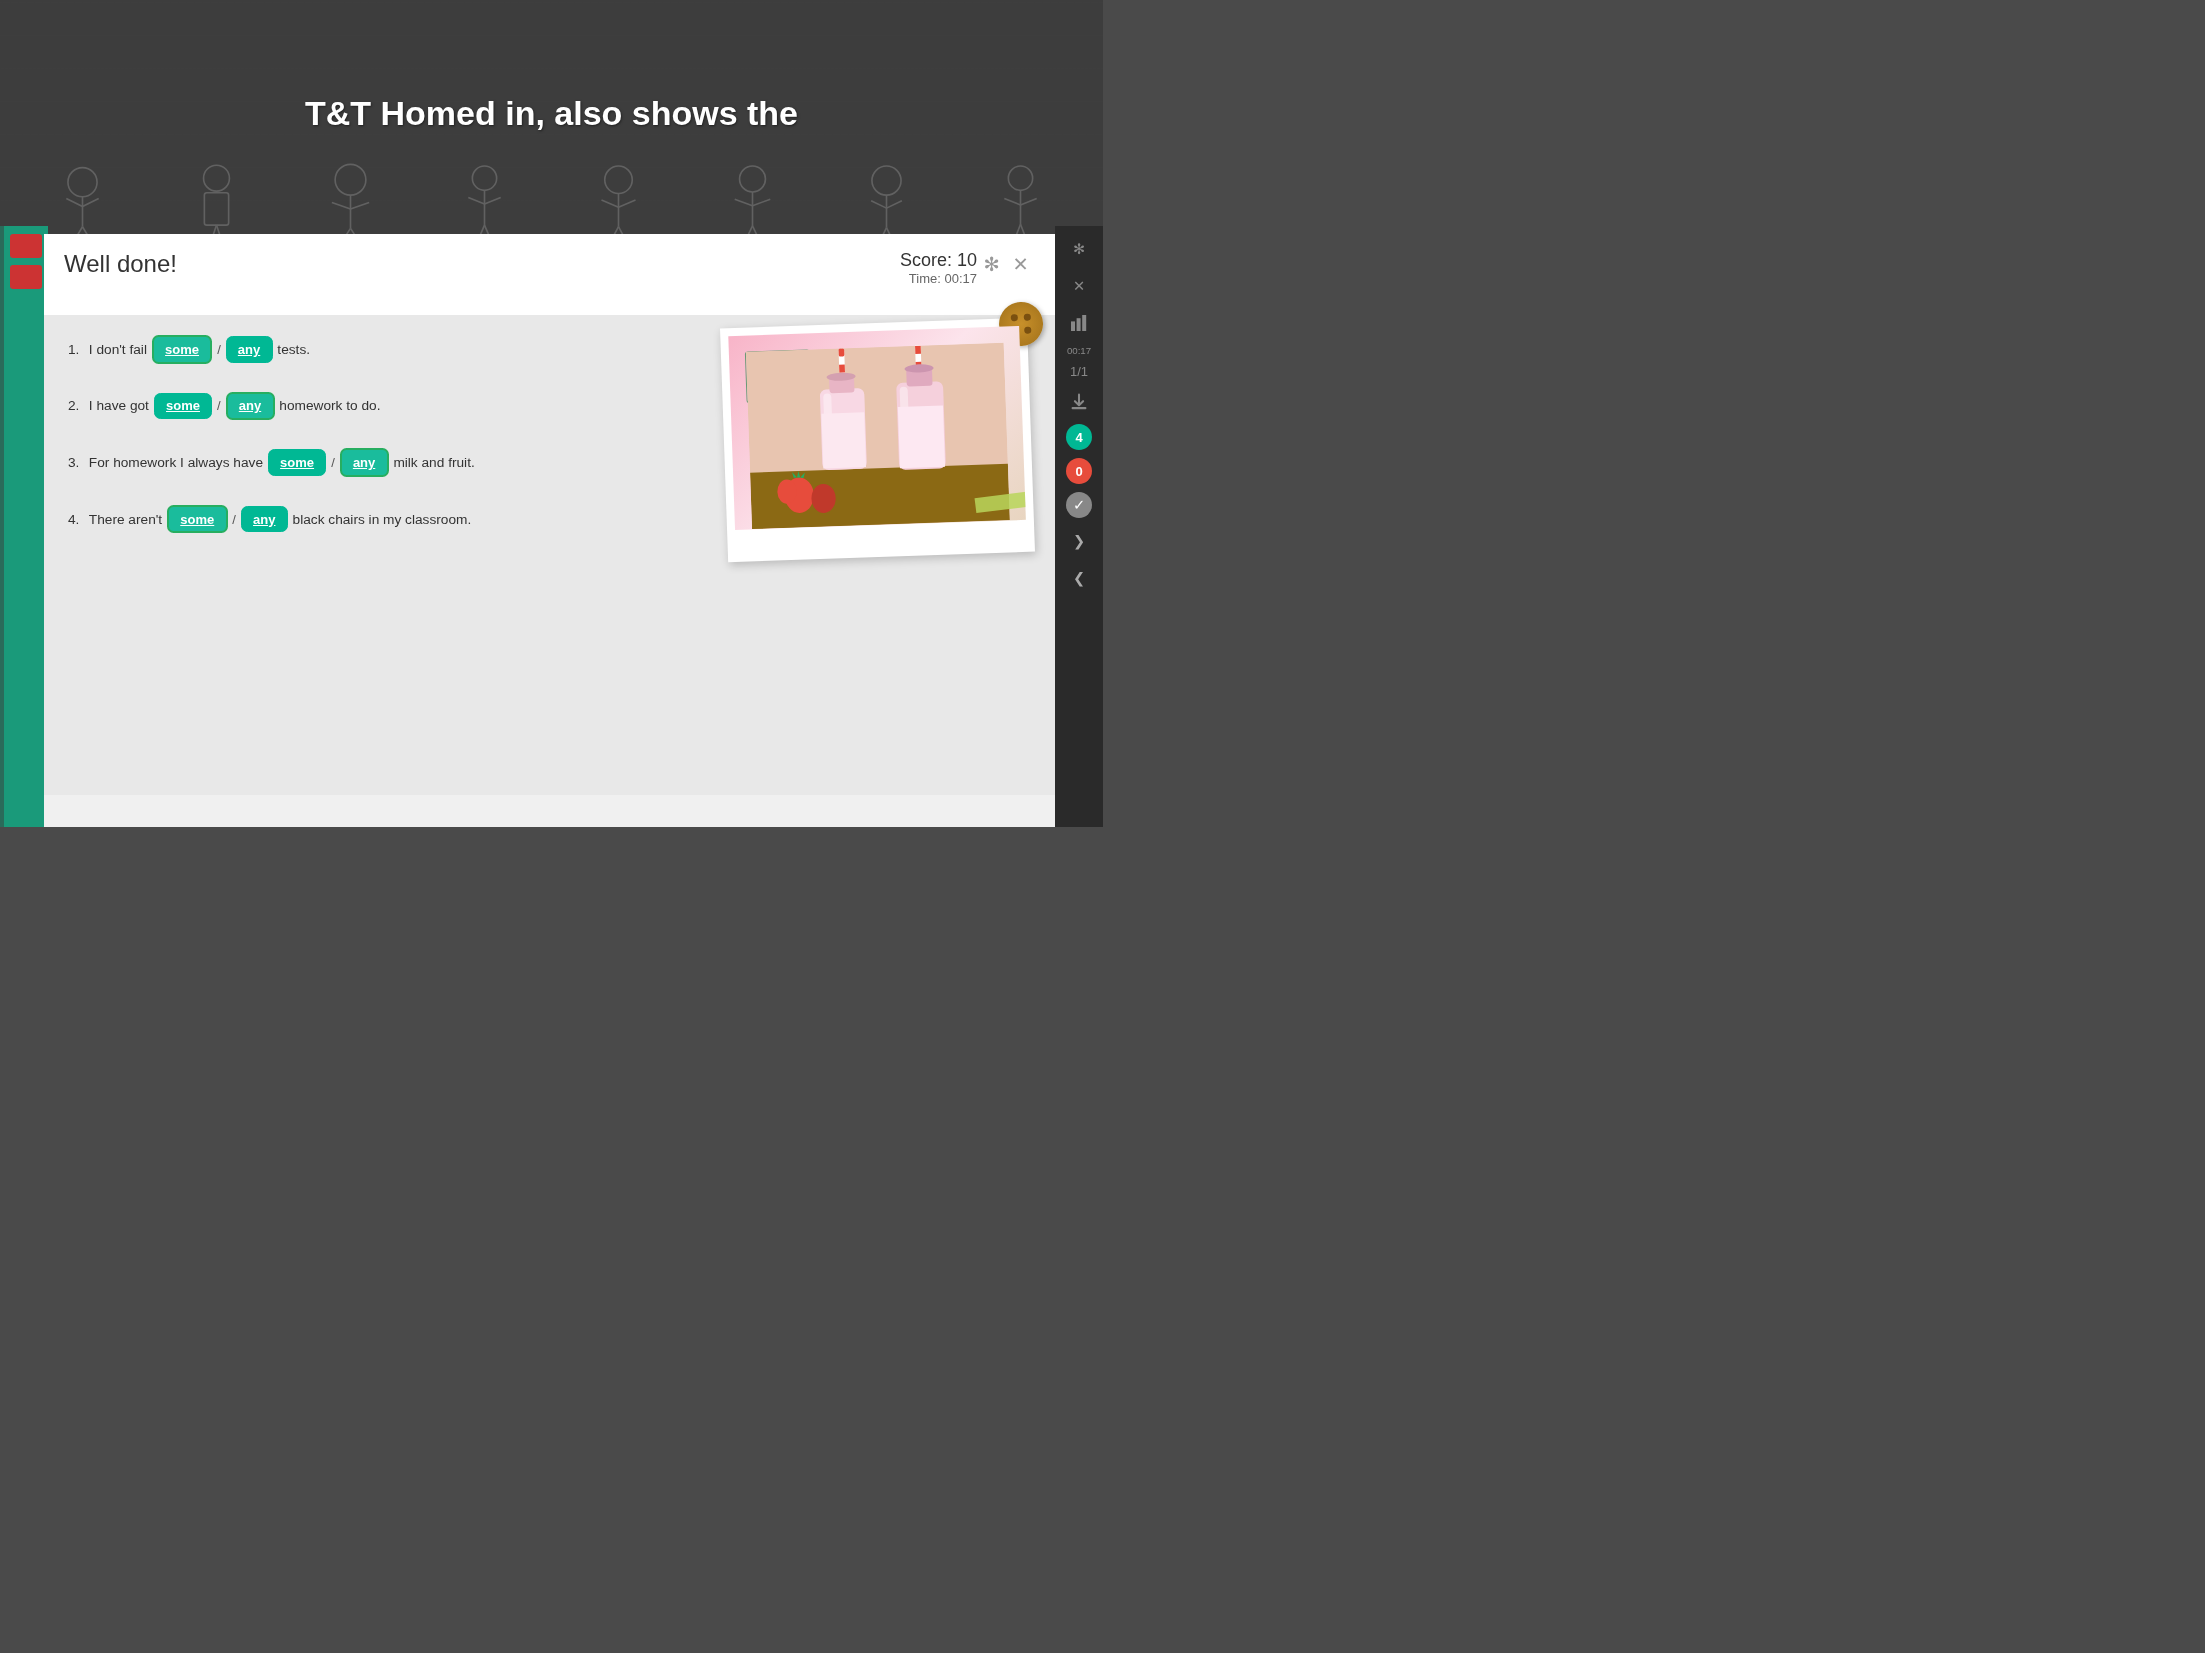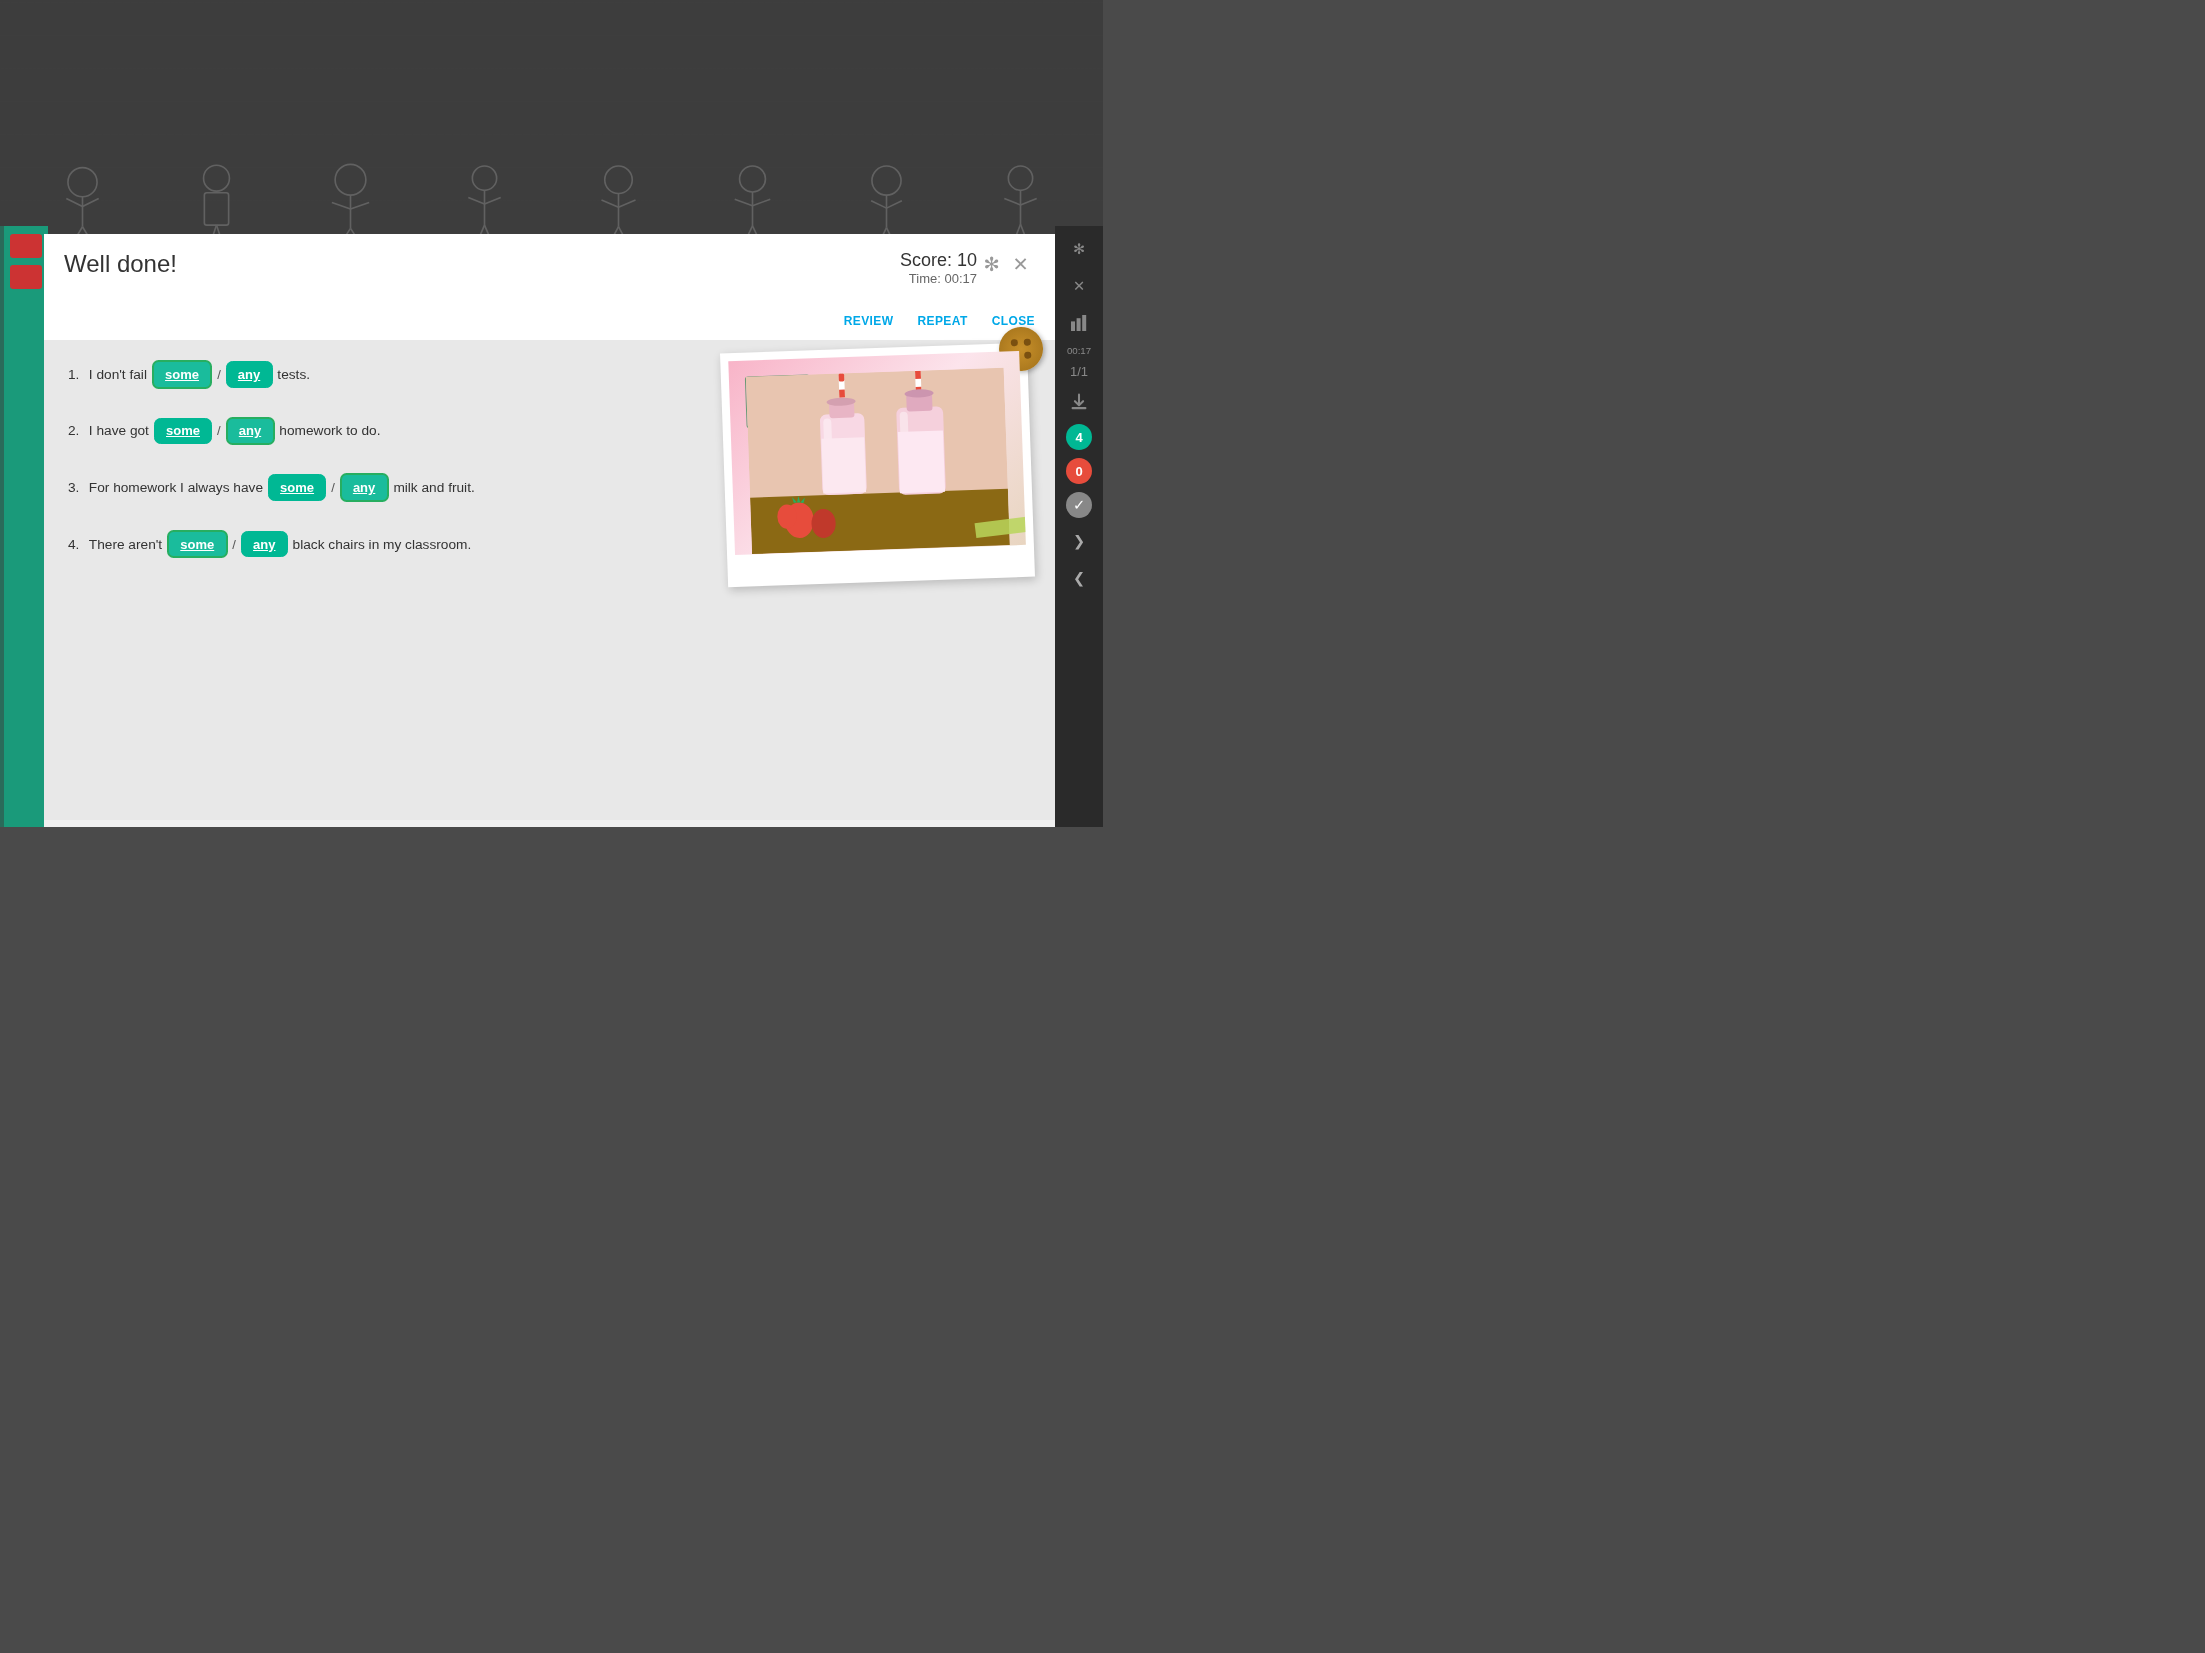--- a/index.html
+++ b/index.html
@@ -492,21 +492,21 @@
     <line x1="35" y1="35" x2="35" y2="77" stroke="#ccc" stroke-width="2"></line>
     <line x1="35" y1="53" x2="15" y2="45" stroke="#ccc" stroke-width="2"></line>
     <line x1="35" y1="53" x2="55" y2="45" stroke="#ccc" stroke-width="2"></line>
     <line x1="35" y1="77" x2="23" y2="108" stroke="#ccc" stroke-width="2"></line>
     <line x1="35" y1="77" x2="47" y2="108" stroke="#ccc" stroke-width="2"></line>
   </svg>
 </div>
 
 <div class="title-area">
   <div class="title-text">
-    <br>
+    <span>T&amp;T Homed in, also shows the</span><br>
   </div>
 </div>
 
 <div class="left-sidebar">
   <div class="left-sidebar-inner">
     <div class="left-tab"></div>
     <div class="left-tab left-tab2"></div>
   </div>
 </div>
 
@@ -542,25 +542,20 @@
       <div class="well-done">Well done!</div>
       <div style="display:flex; align-items:flex-start; ">
         <div class="score-area">
           <div class="score-text">Score: 10</div>
           <div class="time-text">Time: 00:17</div>
         </div>
         <div class="asterisk-btn">✻</div>
         <div class="close-x-btn">✕</div>
       </div>
     </div>
-    <div class="header-actions">
-      <div class="action-btn">REVIEW</div>
-      <div class="action-btn">REPEAT</div>
-      <div class="action-btn close-btn">CLOSE</div>
-    </div>
   </div>
 
   <div class="panel-content">
 
     <div class="sentences-area">
 
       <div class="sentence-row">
         <span class="sentence-number">1.</span>
         <span>I don't fail</span>
         <span class="word-tag tag-unselected">some</span>

